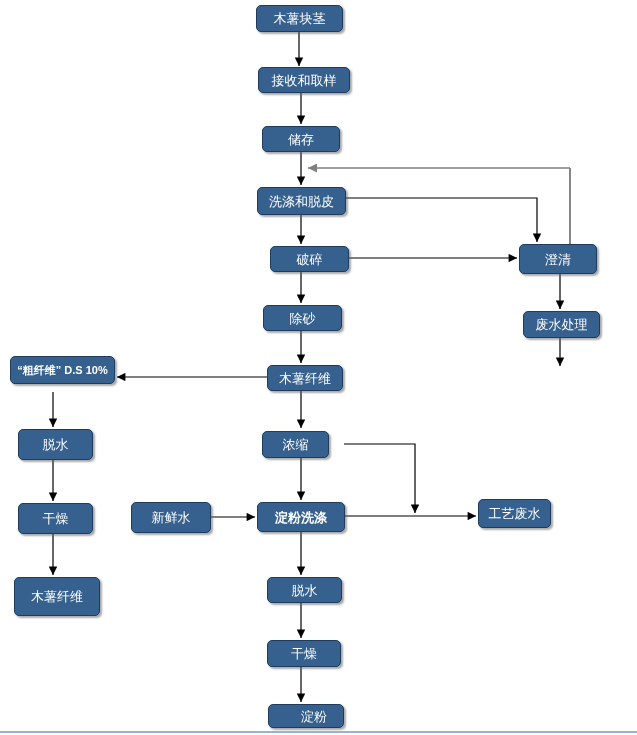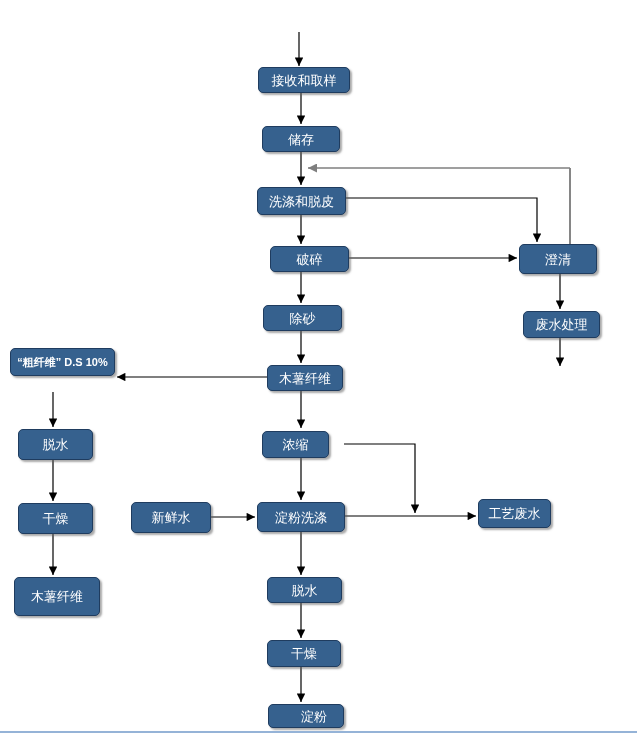--- a/index.html
+++ b/index.html
@@ -75,33 +75,34 @@
     <path class="edge" d="M267 377 L117 377" marker-end="url(#arr)"></path>
     <path class="edge" d="M53 392 L53 427" marker-end="url(#arr)"></path>
     <path class="edge" d="M53 460 L53 501" marker-end="url(#arr)"></path>
     <path class="edge" d="M53 534 L53 575" marker-end="url(#arr)"></path>
 
     <path class="edge" d="M344 444 L415 444 L415 513" marker-end="url(#arr)"></path>
     <path class="edge" d="M345 516 L476 516" marker-end="url(#arr)"></path>
     <path class="edge" d="M211 517 L255 517" marker-end="url(#arr)"></path>
   </svg>
 
+  <div class="node" style="left:256px;top:5px;width:87px;height:27px;">木薯块茎</div>
   <div class="node" style="left:258px;top:67px;width:92px;height:26px;">接收和取样</div>
   <div class="node" style="left:262px;top:126px;width:78px;height:26px;">储存</div>
   <div class="node" style="left:257px;top:187px;width:89px;height:28px;">洗涤和脱皮</div>
   <div class="node" style="left:263px;top:246px;width:79px;height:26px;margin-left:7px;">破碎</div>
   <div class="node" style="left:263px;top:305px;width:79px;height:26px;">除砂</div>
   <div class="node" style="left:267px;top:365px;width:76px;height:26px;">木薯纤维</div>
   <div class="node" style="left:262px;top:431px;width:67px;height:27px;">浓缩</div>
-  <div class="node" style="left:257px;top:502px;width:88px;height:30px;">淀粉洗涤</div>
+  <div class="node" style="left:257px;top:502px;width:88px;height:30px;font-weight:bold;">淀粉洗涤</div>
   <div class="node" style="left:267px;top:577px;width:75px;height:26px;">脱水</div>
   <div class="node" style="left:267px;top:640px;width:74px;height:27px;">干燥</div>
   <div class="node" style="left:268px;top:704px;width:76px;height:24px;padding-left:16px;">淀粉</div>
 
-  <div class="node small" style="left:10px;top:348px;width:105px;height:28px;">“粗纤维” D.S 10%</div>
+  <div class="node small" style="left:10px;top:356px;width:105px;height:28px;">“粗纤维” D.S 10%</div>
   <div class="node" style="left:18px;top:429px;width:75px;height:31px;">脱水</div>
   <div class="node" style="left:18px;top:503px;width:75px;height:31px;">干燥</div>
   <div class="node" style="left:14px;top:577px;width:86px;height:39px;">木薯纤维</div>
 
   <div class="node" style="left:131px;top:502px;width:80px;height:31px;">新鲜水</div>
   <div class="node" style="left:478px;top:499px;width:73px;height:29px;">工艺废水</div>
 
   <div class="node" style="left:519px;top:244px;width:78px;height:30px;">澄清</div>
   <div class="node" style="left:523px;top:311px;width:77px;height:27px;">废水处理</div>
 

